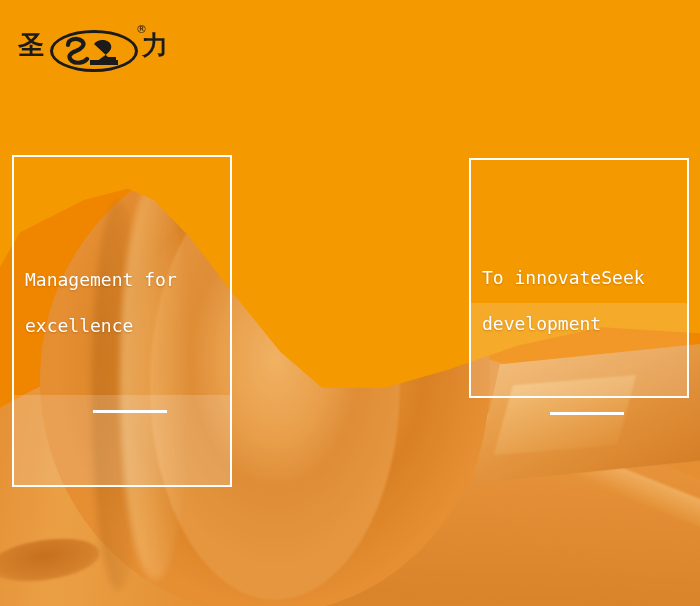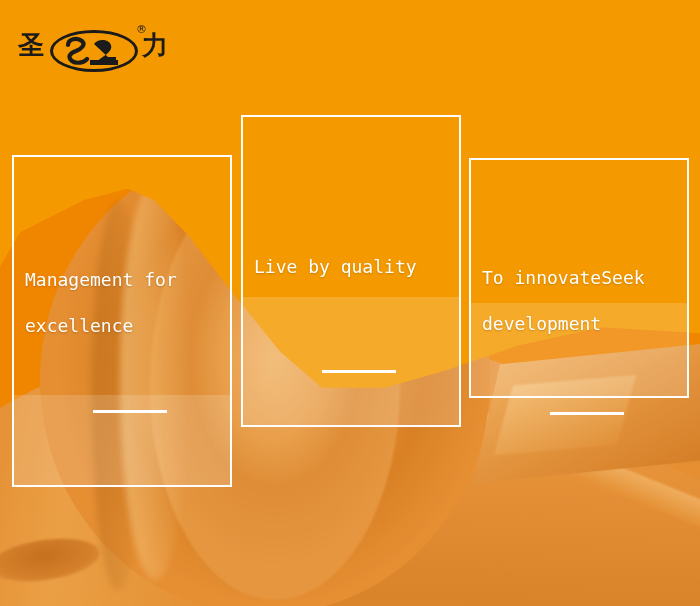--- a/index.html
+++ b/index.html
@@ -353,25 +353,20 @@
     </div>
   </div>
 
   <div class="card" id="card1">
     <div class="band"></div>
     <div class="ctext">Management for
 excellence</div>
     <div class="crule"></div>
   </div>
 
-  <div class="card" id="card2">
-    <div class="band"></div>
-    <div class="ctext">Live by quality</div>
-    <div class="crule"></div>
-  </div>
 
   <div class="card" id="card3">
     <div class="band"></div>
     <div class="ctext">To innovateSeek
 development</div>
     <div class="crule"></div>
   </div>
 
 </div>
 

